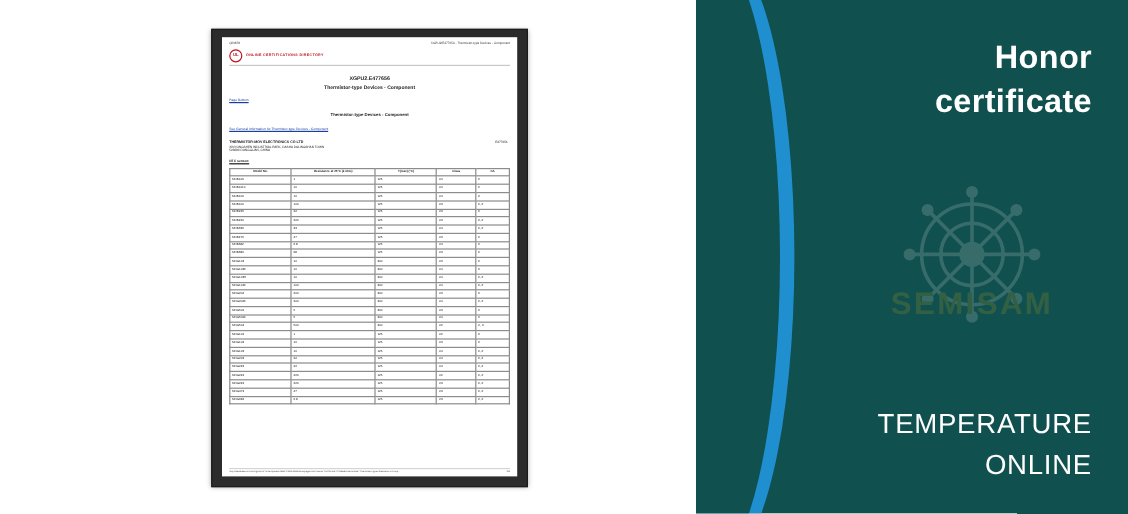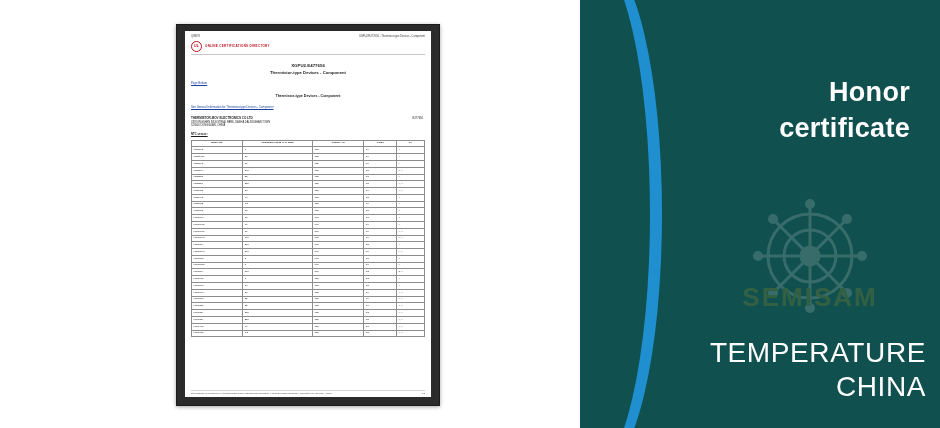--- a/index.html
+++ b/index.html
@@ -44,43 +44,42 @@
     left: -50px;
     top: -46px;
     width: 120px;
     height: 520px;
     border-radius: 50%;
     background: #10504f;
   }
   .right-panel .panel-inner {
     position: absolute;
     inset: 0;
-    margin-top: 44px;
   }
 
   .honor-title {
     position: absolute;
     right: 30px;
     top: 30px;
     text-align: right;
     color: #ffffff;
     font-size: 27px;
     line-height: 36px;
     font-weight: bold;
     letter-spacing: 0.3px;
   }
   .honor-title .line2 { display: block; }
 
   .bottom-title {
     position: absolute;
-    right: 14px;
+    right: 30px;
     bottom: 24px;
     text-align: right;
     color: #ffffff;
-    font-size: 28px;
+    font-size: 23px;
     line-height: 34px;
     letter-spacing: 0.6px;
   }
   .bottom-title .line2 { display: block; }
 
   
   .watermark {
     position: absolute;
     left: 120px;
     top: 150px;
@@ -561,19 +560,19 @@
             <circle cx="147" cy="25" r="5" fill="#ffffff" stroke="none"></circle>
             <circle cx="73" cy="99" r="5" fill="#ffffff" stroke="none"></circle>
             <circle cx="147" cy="99" r="5" fill="#ffffff" stroke="none"></circle>
           </g>
         </svg>
         <div class="brand">SEMISAM</div>
       </div>
 
       <div class="bottom-title">
         <span>TEMPERATURE</span>
-        <span class="line2">CHINA</span>
+        <span class="line2">ONLINE</span>
       </div>
 
     </div>
   </div>
 
 </div>
 
 </body></html>

